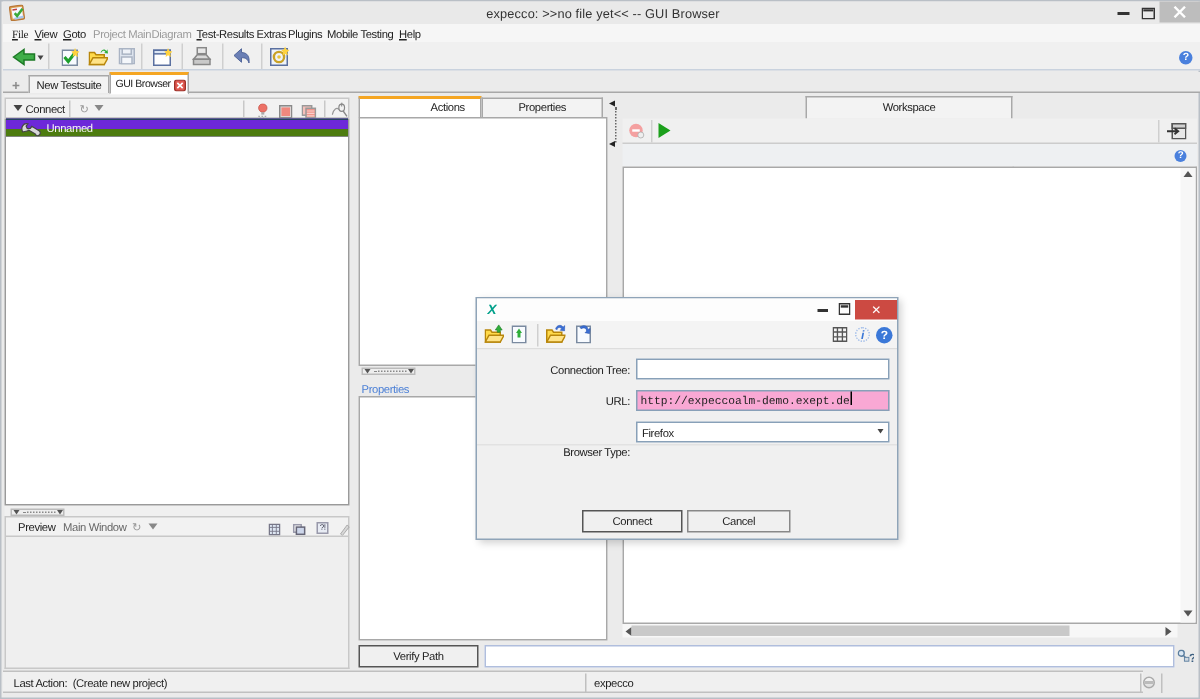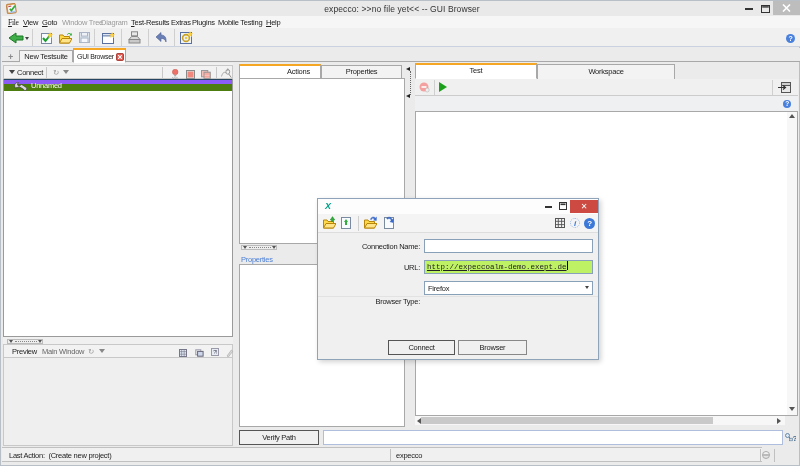--- a/index.html
+++ b/index.html
@@ -33,21 +33,21 @@
     <div class="abs" style="left:771px;top:0;width:27px;height:14px;background:#bdbdbd;"></div>
     <svg class="abs" style="left:780px;top:3px;" width="9" height="8" viewBox="0 0 9 8">
         <path d="M1 0.5 L8 7.5 M8 0.5 L1 7.5" stroke="#fefefe" stroke-width="1.6"></path>
       </svg>
   </div>
 
   <div class="abs" id="menubar" style="left:1px;top:15px;width:798px;height:12px;background:#f6f6f6;">
     <div class="abs" style="left:6px;top:2px;font-family:Liberation Serif, serif;"><span class="u">F</span>ile</div>
     <div class="abs" style="left:21px;top:2px;"><span class="u">V</span>iew</div>
     <div class="abs" style="left:40px;top:2px;"><span class="u">G</span>oto</div>
-    <div class="abs" style="left:60px;top:2px;color:#9b9b9b;">Window Tree</div>
+    <div class="abs" style="left:60px;top:2px;color:#9b9b9b;">Project Main</div>
     <div class="abs" style="left:99px;top:2px;color:#9b9b9b;">Diagram</div>
     <div class="abs" style="left:129px;top:2px;"><span class="u">T</span>est-Results</div>
     <div class="abs" style="left:169px;top:2px;">Extras</div>
     <div class="abs" style="left:190px;top:2px;">Plugins</div>
     <div class="abs" style="left:216px;top:2px;">Mobile Testing</div>
     <div class="abs" style="left:264px;top:2px;"><span class="u">H</span>elp</div>
   </div>
 
   <div class="abs" id="toolbar" style="left:1px;top:27px;width:798px;height:19px;background:#f0f0f0;border-bottom:1px solid #c9d2de;">
     <div class="sep-v" style="left:30px;top:1px;height:17px;"></div>
@@ -143,21 +143,21 @@
       <div class="sep-v" style="left:212px;top:1px;height:11px;background:#c8c8c8;"></div>
       <svg class="abs" style="left:217px;top:2px;" width="11" height="11" viewBox="0 0 11 11">
           <path d="M0.5 8.5 C1.5 4.5, 3.5 3.5, 5 5" fill="none" stroke="#999" stroke-width="0.8"></path>
           <ellipse cx="6.8" cy="3.8" rx="1.9" ry="2.4" fill="#f2f2f2" stroke="#888" stroke-width="0.8"></ellipse>
           <path d="M6.8 1.4 L6.8 3 M6.3 0.8 L7.3 0.8" stroke="#888" stroke-width="0.7"></path>
           <path d="M7.8 6 L10.3 9.6" stroke="#888" stroke-width="0.9"></path>
         </svg>
     </div>
 
     <div class="white-box" style="left:0;top:16px;width:230px;height:258px;"></div>
-    <div class="abs" style="left:1px;top:16px;width:228px;height:12px;background:#8b5cf6;border-top:1px solid #26455e;border-bottom:7px solid #4d7c0f;">
+    <div class="abs" style="left:1px;top:16px;width:228px;height:12px;background:#6d28d9;border-top:1px solid #26455e;border-bottom:5px solid #4d7c0f;">
       <svg class="abs" style="left:10px;top:1px;" width="14" height="10" viewBox="0 0 14 10">
         <path d="M1.2 7 C-0.5 4, 1.5 0.8, 4.6 1.6 L3.4 3 L4.2 4.8 L6.2 4.6 L7.2 3.2 L12 6.2 C13.4 7, 13 9, 11.6 9.4 C10.6 9.7, 9.8 9.2, 9.4 8.2 L5.2 5.8 C3.8 6.6, 2.4 6.6, 1.2 7 Z" fill="#d8d8d8" stroke="#444" stroke-width="0.8"></path>
       </svg>
       <div class="abs" style="left:27px;top:1px;color:#f8f8f8;">Unnamed</div>
     </div>
 
     <div class="abs" style="left:4px;top:276px;width:36px;height:5px;border:1px solid #bbb;background:#eee;">
       <div class="abs" style="left:1px;top:0px;width:0;height:0;border-left:2.5px solid transparent;border-right:2.5px solid transparent;border-top:3px solid #555;"></div>
       <div class="abs" style="left:7px;top:1px;width:22px;border-top:1.5px dotted #888;"></div>
       <div class="abs" style="left:30px;top:0px;width:0;height:0;border-left:2.5px solid transparent;border-right:2.5px solid transparent;border-top:3px solid #555;"></div>
@@ -202,21 +202,20 @@
 
     <div class="abs" style="left:0px;top:367px;width:80px;height:15px;background:#f0f0f0;border:1px solid #555;text-align:center;line-height:13px;">Verify Path</div>
   </div>
 
   <div class="abs" style="left:409px;top:70px;width:1px;height:24px;border-left:1px dotted #666;"></div>
   <div class="abs" style="left:405px;top:66px;width:0;height:0;border-top:2.5px solid transparent;border-bottom:2.5px solid transparent;border-right:4px solid #222;"></div>
   <div class="abs" style="left:405px;top:93px;width:0;height:0;border-top:2.5px solid transparent;border-bottom:2.5px solid transparent;border-right:4px solid #222;"></div>
 
   <div class="abs" id="rightpanel" style="left:414px;top:62px;width:383px;height:383px;">
 
-    <div class="abs" style="left:0;top:0px;width:122px;height:16px;background:#fff;border:1px solid #a8a8a8;border-top:2px solid #f5a623;border-bottom:1px solid #fff;text-align:center;line-height:12px;">Test</div>
     <div class="abs" style="left:122px;top:1px;width:138px;height:15px;background:#f3f3f3;border:1px solid #a8a8a8;border-bottom:none;text-align:center;line-height:13px;">Workspace</div>
     <div class="abs" style="left:260px;top:1px;width:123px;height:15px;background:#f3f3f3;border:1px solid #a8a8a8;border-bottom:none;text-align:center;line-height:13px;margin-top:45px;">Run</div>
 
     <div class="abs" style="left:0;top:16px;width:383px;height:17px;background:#f0f0f0;border-bottom:1px solid #ccc;">
       <svg class="abs" style="left:4px;top:3px;" width="11" height="11" viewBox="0 0 11 11">
         <circle cx="5" cy="5" r="4.5" fill="#f4a0a0"></circle>
         <rect x="2.5" y="4.2" width="5" height="1.6" fill="#fff"></rect>
         <circle cx="8.2" cy="8" r="2" fill="#eee" stroke="#aaa" stroke-width="0.5"></circle>
       </svg>
       <div class="sep-v" style="left:19px;top:1px;height:15px;"></div>
@@ -299,27 +298,27 @@
       </svg>
       <svg class="abs" style="left:237px;top:4px;" width="10" height="10" viewBox="0 0 10 10">
         <rect x="0.5" y="0.5" width="9" height="9" fill="#f4f4f4" stroke="#555"></rect>
         <path d="M0.5 3.3 L9.5 3.3 M0.5 6.6 L9.5 6.6 M3.3 0.5 L3.3 9.5 M6.6 0.5 L6.6 9.5" stroke="#555" stroke-width="0.9"></path>
       </svg>
       <div class="abs" style="left:252px;top:4px;width:10px;height:10px;border-radius:50%;border:1px dotted #9ab8e8;color:#3b78d8;font-size:8px;font-weight:bold;font-style:italic;text-align:center;line-height:9px;">i</div>
       <div class="abs" style="left:266px;top:4px;width:11px;height:11px;border-radius:50%;background:#3b78d8;color:#fff;font-size:8px;font-weight:bold;text-align:center;line-height:11px;">?</div>
     </div>
 
     <div class="abs" style="left:0;top:34px;width:280px;height:64px;background:#f0f0f0;border-bottom:1px solid #e2e2e2;">
-      <div class="abs" style="left:0;top:9px;width:102px;text-align:right;">Connection Name:</div>
+      <div class="abs" style="left:0;top:9px;width:102px;text-align:right;">Connection Tree:</div>
       <div class="abs" style="left:106px;top:6px;width:169px;height:14px;background:#fff;border:1px solid #88a0b8;"></div>
       <div class="abs" style="left:0;top:30px;width:102px;text-align:right;">URL:</div>
-      <div class="abs" style="left:106px;top:27px;width:169px;height:14px;background:#bef264;border:1px solid #88a0b8;font-family:'Liberation Mono',monospace;letter-spacing:0;line-height:12px;padding-left:2px;text-decoration:underline;">http://expeccoalm-demo.exept.de<span style="display:inline-block;width:1px;height:9px;background:#000;vertical-align:-1px;"></span></div>
+      <div class="abs" style="left:106px;top:27px;width:169px;height:14px;background:#f9a8d4;border:1px solid #88a0b8;font-family:'Liberation Mono',monospace;letter-spacing:0;line-height:12px;padding-left:2px;">http://expeccoalm-demo.exept.de<span style="display:inline-block;width:1px;height:9px;background:#000;vertical-align:-1px;"></span></div>
       <div class="abs" style="left:0;top:51px;width:102px;text-align:right;margin-top:13px;">Browser Type:</div>
       <div class="abs" style="left:106px;top:48px;width:169px;height:14px;background:#fff;border:1px solid #88a0b8;line-height:13px;padding-left:3px;">Firefox
         <div class="abs" style="right:3px;top:4px;width:0;height:0;border-left:2.5px solid transparent;border-right:2.5px solid transparent;border-top:3.5px solid #444;"></div>
       </div>
     </div>
 
     <div class="abs" style="left:70px;top:141px;width:67px;height:15px;background:#f0f0f0;border:1px solid #555;text-align:center;line-height:13px;">Connect</div>
-    <div class="abs" style="left:140px;top:141px;width:69px;height:15px;background:#f0f0f0;border:1px solid #888;text-align:center;line-height:13px;">Browser</div>
+    <div class="abs" style="left:140px;top:141px;width:69px;height:15px;background:#f0f0f0;border:1px solid #888;text-align:center;line-height:13px;">Cancel</div>
   </div>
 
 </div>
 
 </body></html>

